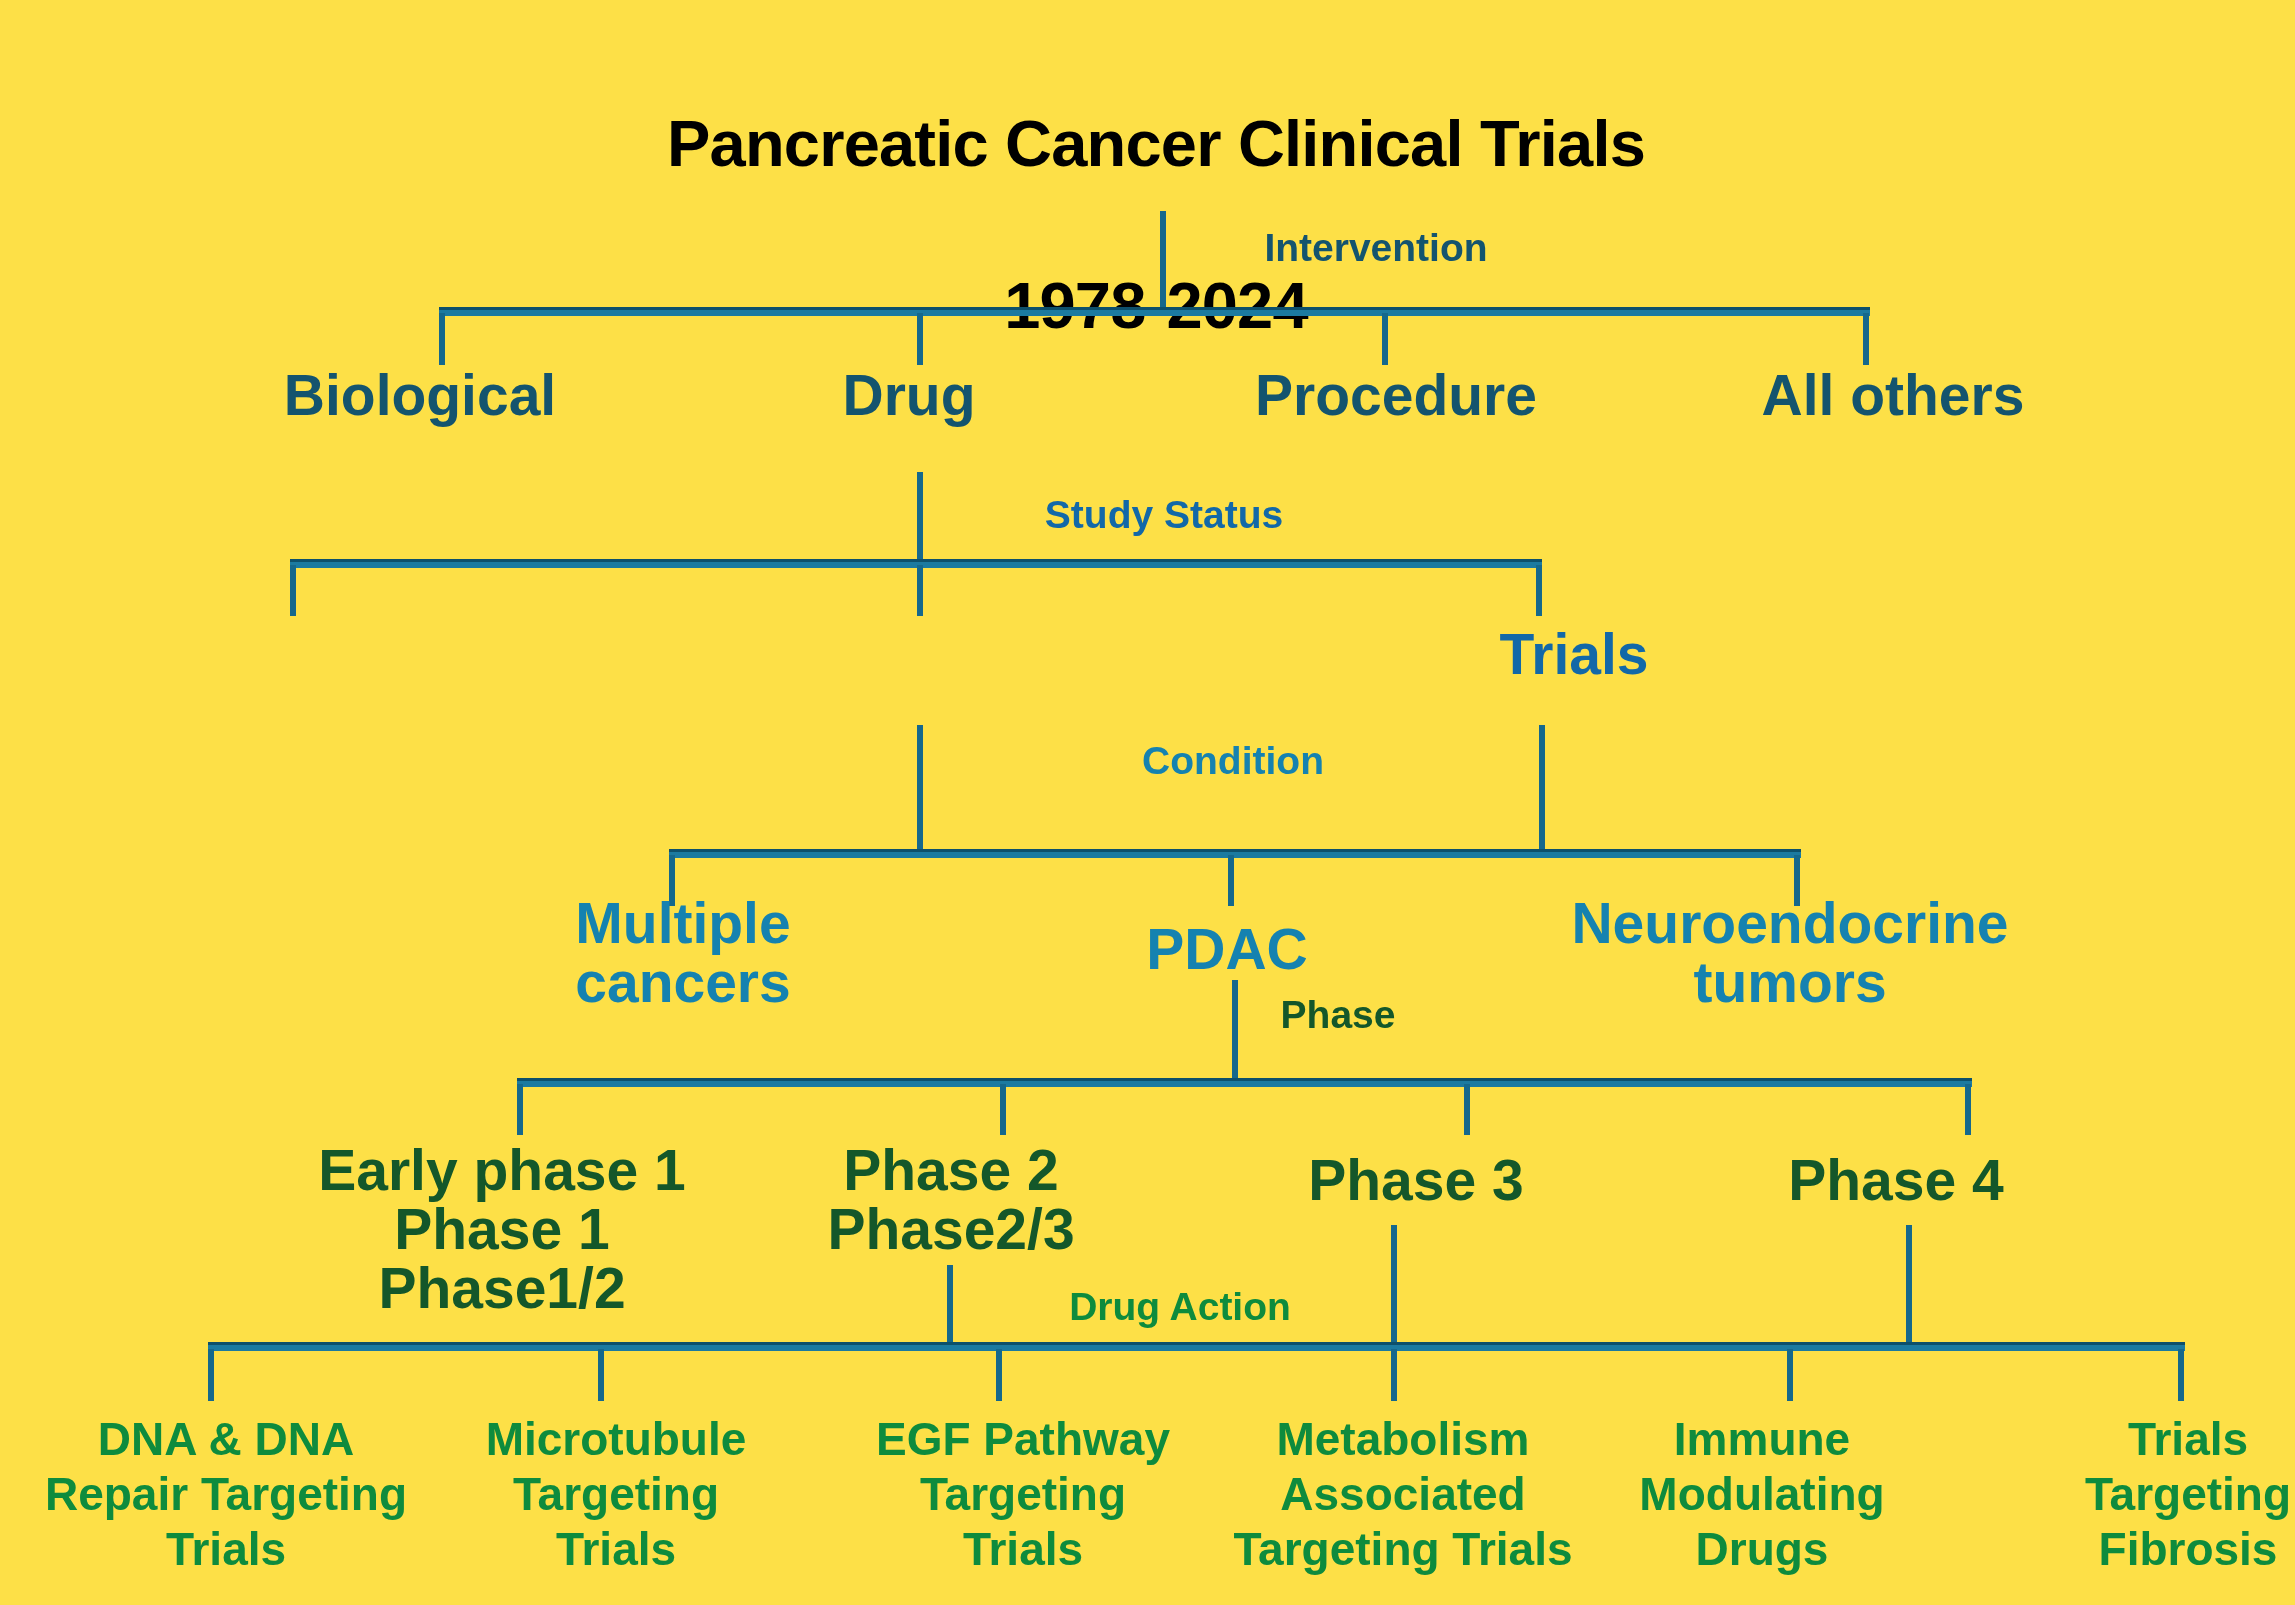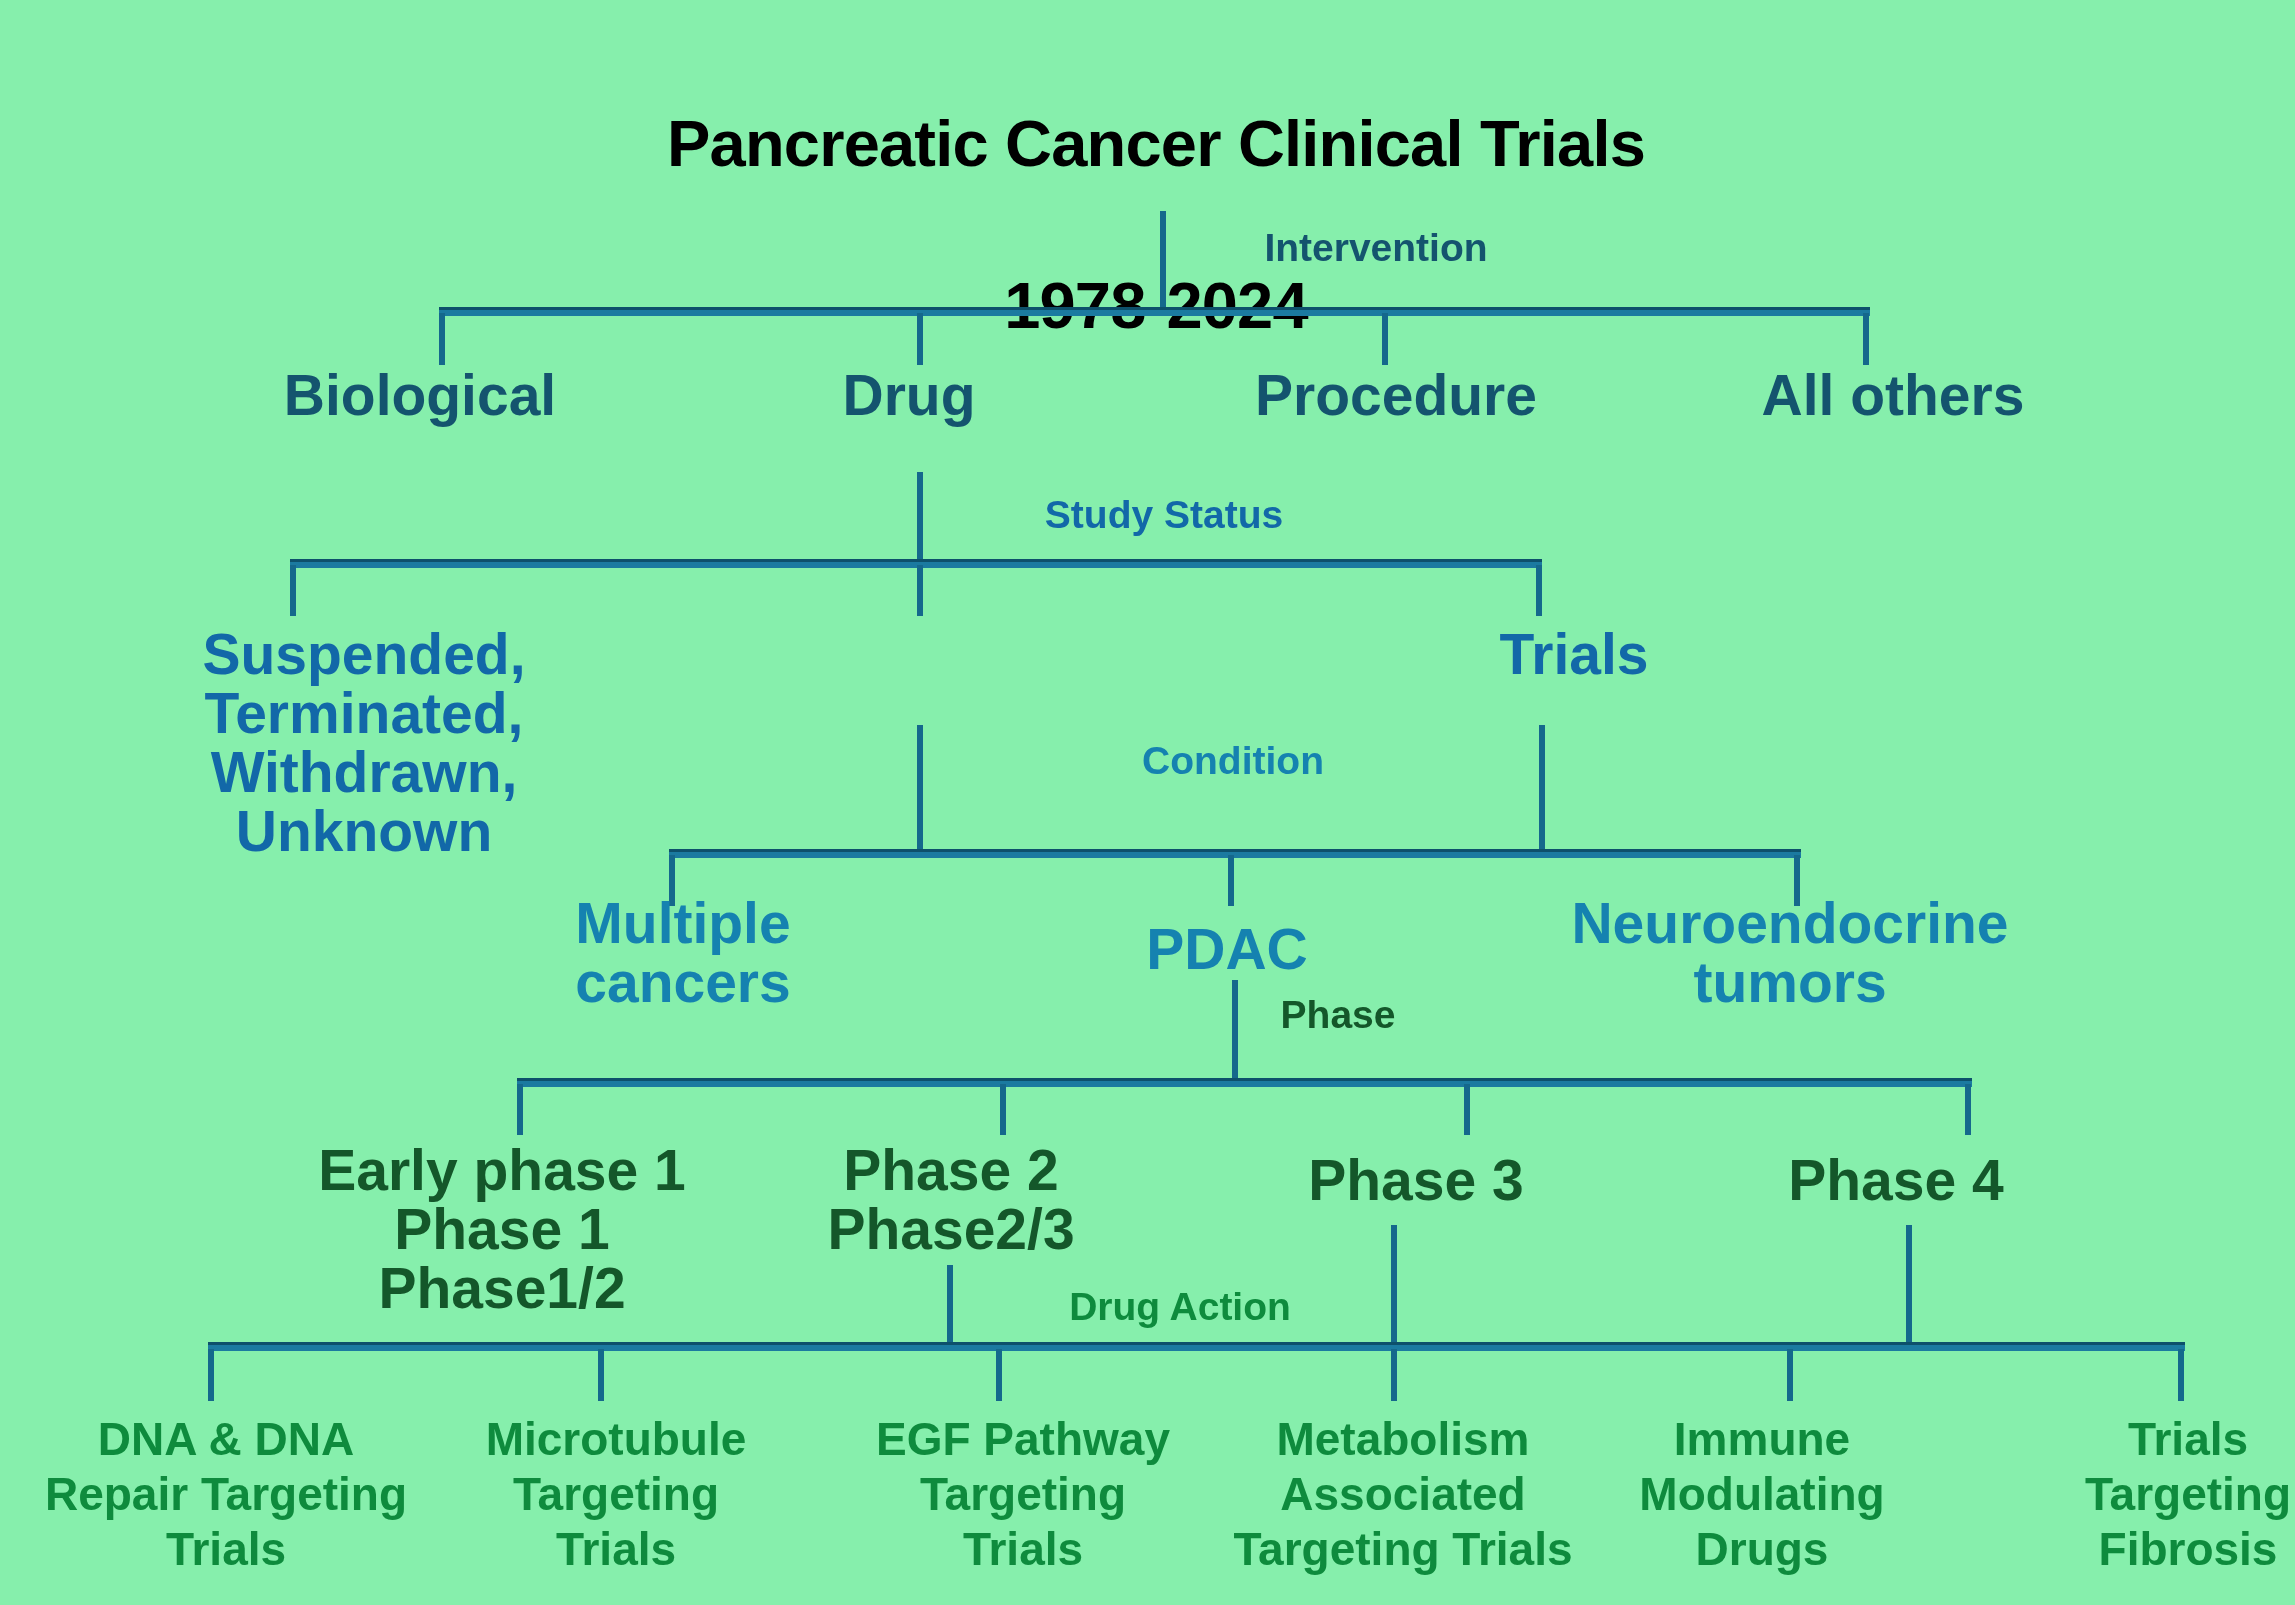--- a/index.html
+++ b/index.html
@@ -2,21 +2,21 @@
 <html style="--c-title: #000000; --c-l1: #14546e; --c-l2: #1268a8; --c-l3: #1582b0; --c-l4: #14572a; --c-l5: #0e8b3d; --c-line: #15688c; --c-bar-dark: #0d506b; --c-bar-light: #1b7aa0;font-size:12.7px"><head>
 <meta charset="utf-8">
 <style>
   :root{
     --c-title:#000000; --c-l1:#14546e; --c-l2:#1268a8; --c-l3:#1582b0;
     --c-l4:#14572a; --c-l5:#0e8b3d; --c-line:#15688c;
     --c-bar-dark:#0d506b; --c-bar-light:#1b7aa0;
   }
   html,body{margin:0;padding:0;background:#ffffff;}
   #diagram{
-    position:relative; width:2295px; height:1605px; background:#86efac;
+    position:relative; width:2295px; height:1605px; background:#fde047;
     font-family:"Liberation Sans","DejaVu Sans",sans-serif; overflow:hidden;
   }
   .lbl{
     position:absolute; transform:translateX(-50%); text-align:center;
     font-weight:bold; white-space:pre-line; line-height:59px; font-size:57px;
   }
   .cat{font-size:39px; line-height:52px;}
   .tier5{font-size:46px; line-height:55px;}
   .title{font-size:65px; line-height:81px; color:var(--c-title); letter-spacing:-0.8px;}
   .c1{color:var(--c-l1);} .c2{color:var(--c-l2);} .c3{color:var(--c-l3);}
@@ -48,24 +48,20 @@
   <div class="lbl c1" style="left:909px; top:366px;">Drug</div>
   <div class="lbl c1" style="left:1396px; top:366px;">Procedure</div>
   <div class="lbl c1" style="left:1893px; top:366px;">All others</div>
 
   <div class="vline" style="left:917px; top:472px; height:89px;"></div>
   <div class="lbl cat c2" style="left:1124px; top:489px;margin-left:40px;">Study Status</div>
   <div class="hbar" style="left:290px; top:559px; width:1252px;"></div>
   <div class="vline" style="left:290px;  top:565px; height:51px;"></div>
   <div class="vline" style="left:917px; top:565px; height:51px;"></div>
   <div class="vline" style="left:1536px; top:565px; height:51px;"></div>
-  <div class="lbl c2" style="left:364px;  top:625px;">Suspended,
-Terminated,
-Withdrawn,
-Unknown</div>
   <div class="lbl c2" style="left:1574px; top:625px;">Trials</div>
 
   <div class="vline" style="left:917px; top:725px; height:125px;"></div>
   <div class="vline" style="left:1539px; top:725px; height:125px;"></div>
   <div class="lbl cat c3" style="left:1233px; top:735px;">Condition</div>
   <div class="hbar" style="left:669px; top:849px; width:1132px;"></div>
   <div class="vline" style="left:669px;  top:855px; height:51px;"></div>
   <div class="vline" style="left:1228px; top:855px; height:51px;"></div>
   <div class="vline" style="left:1794px; top:855px; height:51px;"></div>
   <div class="lbl c3" style="left:683px;  top:894px;">Multiple

